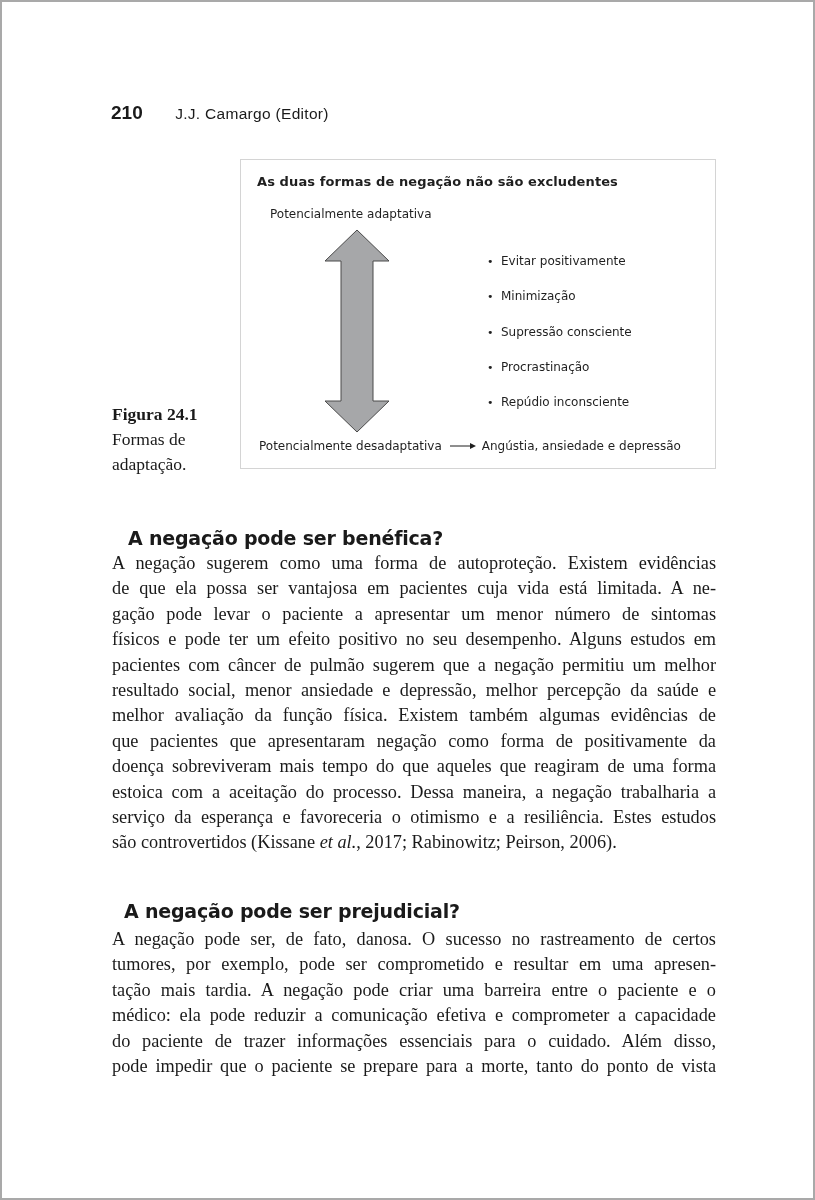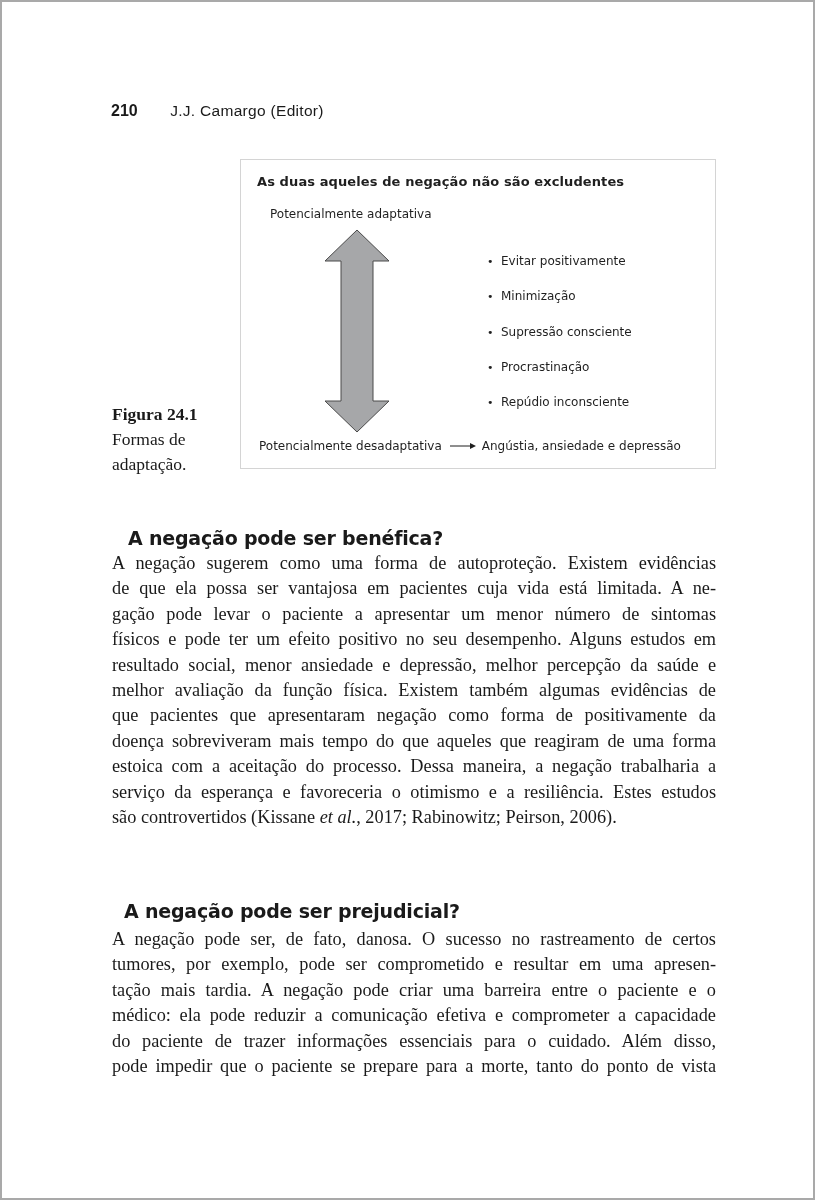--- a/index.html
+++ b/index.html
@@ -9,21 +9,21 @@
     width: 811px; height: 1196px;
     border: 2px solid #a9a9a9;
     background: #ffffff;
     overflow: hidden;
   }
   .running-head {
     position: absolute; left: 109px; top: 100px;
     font-family: "Liberation Sans", sans-serif;
     color: #1a1a1a;
   }
-  .page-number { font-size: 16px; font-weight: bold; margin-right: 28px; }
+  .page-number { font-size: 19px; font-weight: bold; margin-right: 28px; }
   .running-title { font-size: 15.5px; letter-spacing: 0.3px; }
 
   .caption {
     position: absolute; left: 110px; top: 400px;
     font-family: "Liberation Serif", serif;
     font-size: 17.5px; line-height: 25px; color: #1a1a1a;
     width: 120px;
   }
   .caption-label { font-weight: bold; display: block; }
   .caption-text { display: block; }
@@ -82,21 +82,21 @@
 <body>
 
 <div class="page">
 
   <div class="running-head">
     <span class="page-number">210</span>
     <span class="running-title">J.J. Camargo (Editor)</span>
   </div>
 
   <div class="figure-box">
-    <div class="fig-title">As duas aqueles de negação não são excludentes</div>
+    <div class="fig-title">As duas formas de negação não são excludentes</div>
     <div class="fig-top-label">Potencialmente adaptativa</div>
 
     <div class="fig-arrow">
       <svg width="68" height="204" viewBox="0 0 68 204" xmlns="http://www.w3.org/2000/svg">
         <polygon points="34,1 66,32 50,32 50,172 66,172 34,203 2,172 18,172 18,32 2,32" fill="#a6a7a9" stroke="#4a4a4a" stroke-width="1"></polygon>
       </svg>
     </div>
 
     <ul class="fig-list">
       <li><span class="bullet">•</span><span>Evitar positivamente</span></li>
@@ -122,20 +122,21 @@
     <span class="caption-text">adaptação.</span>
   </div>
 
   <h2 class="section-heading" style="top:509px; margin:16px;">A negação pode ser benéfica?</h2>
 
   <div class="body-para" style="top:549px;">
     <span class="body-line" style="word-spacing: 0px;">A negação sugerem como uma forma de autoproteção. Existem evidências</span>
     <span class="body-line" style="word-spacing: 0px;">de que ela possa ser vantajosa em pacientes cuja vida está limitada. A ne-</span>
     <span class="body-line" style="word-spacing: 0px;">gação pode levar o paciente a apresentar um menor número de sintomas</span>
     <span class="body-line" style="word-spacing: 0px;">físicos e pode ter um efeito positivo no seu desempenho. Alguns estudos em</span>
+    <span class="body-line" style="word-spacing: 0px;">pacientes com câncer de pulmão sugerem que a negação permitiu um melhor</span>
     <span class="body-line" style="word-spacing: 0px;">resultado social, menor ansiedade e depressão, melhor percepção da saúde e</span>
     <span class="body-line" style="word-spacing: 0px;">melhor avaliação da função física. Existem também algumas evidências de</span>
     <span class="body-line" style="word-spacing: 0px;">que pacientes que apresentaram negação como forma de positivamente da</span>
     <span class="body-line" style="word-spacing: 0px;">doença sobreviveram mais tempo do que aqueles que reagiram de uma forma</span>
     <span class="body-line" style="word-spacing: 0px;">estoica com a aceitação do processo. Dessa maneira, a negação trabalharia a</span>
     <span class="body-line" style="word-spacing: 0px;">serviço da esperança e favoreceria o otimismo e a resiliência. Estes estudos</span>
     <span class="body-line last"><span>são controvertidos (Kissane </span><i>et al.</i><span>, 2017; Rabinowitz; Peirson, 2006).</span></span>
   </div>
 
   <h2 class="section-heading" style="top:886px; margin:12px;">A negação pode ser prejudicial?</h2>

